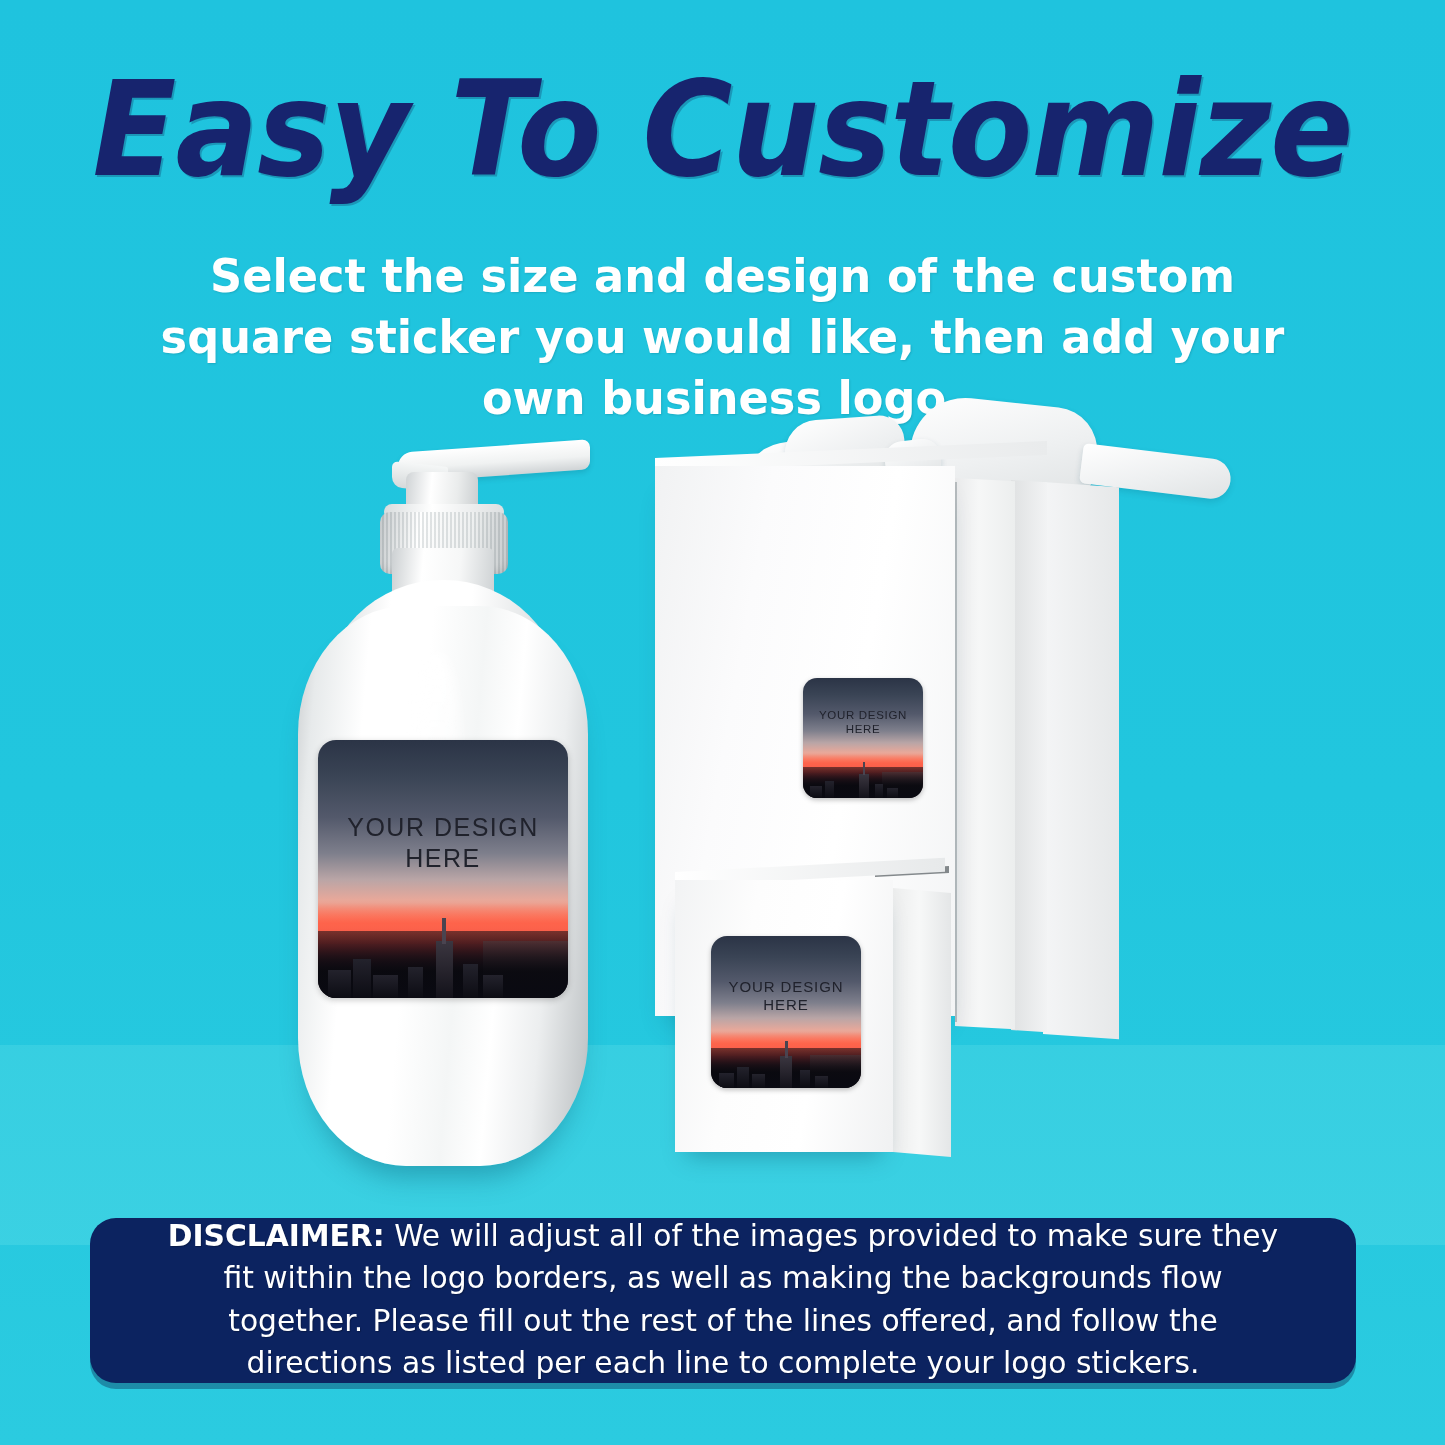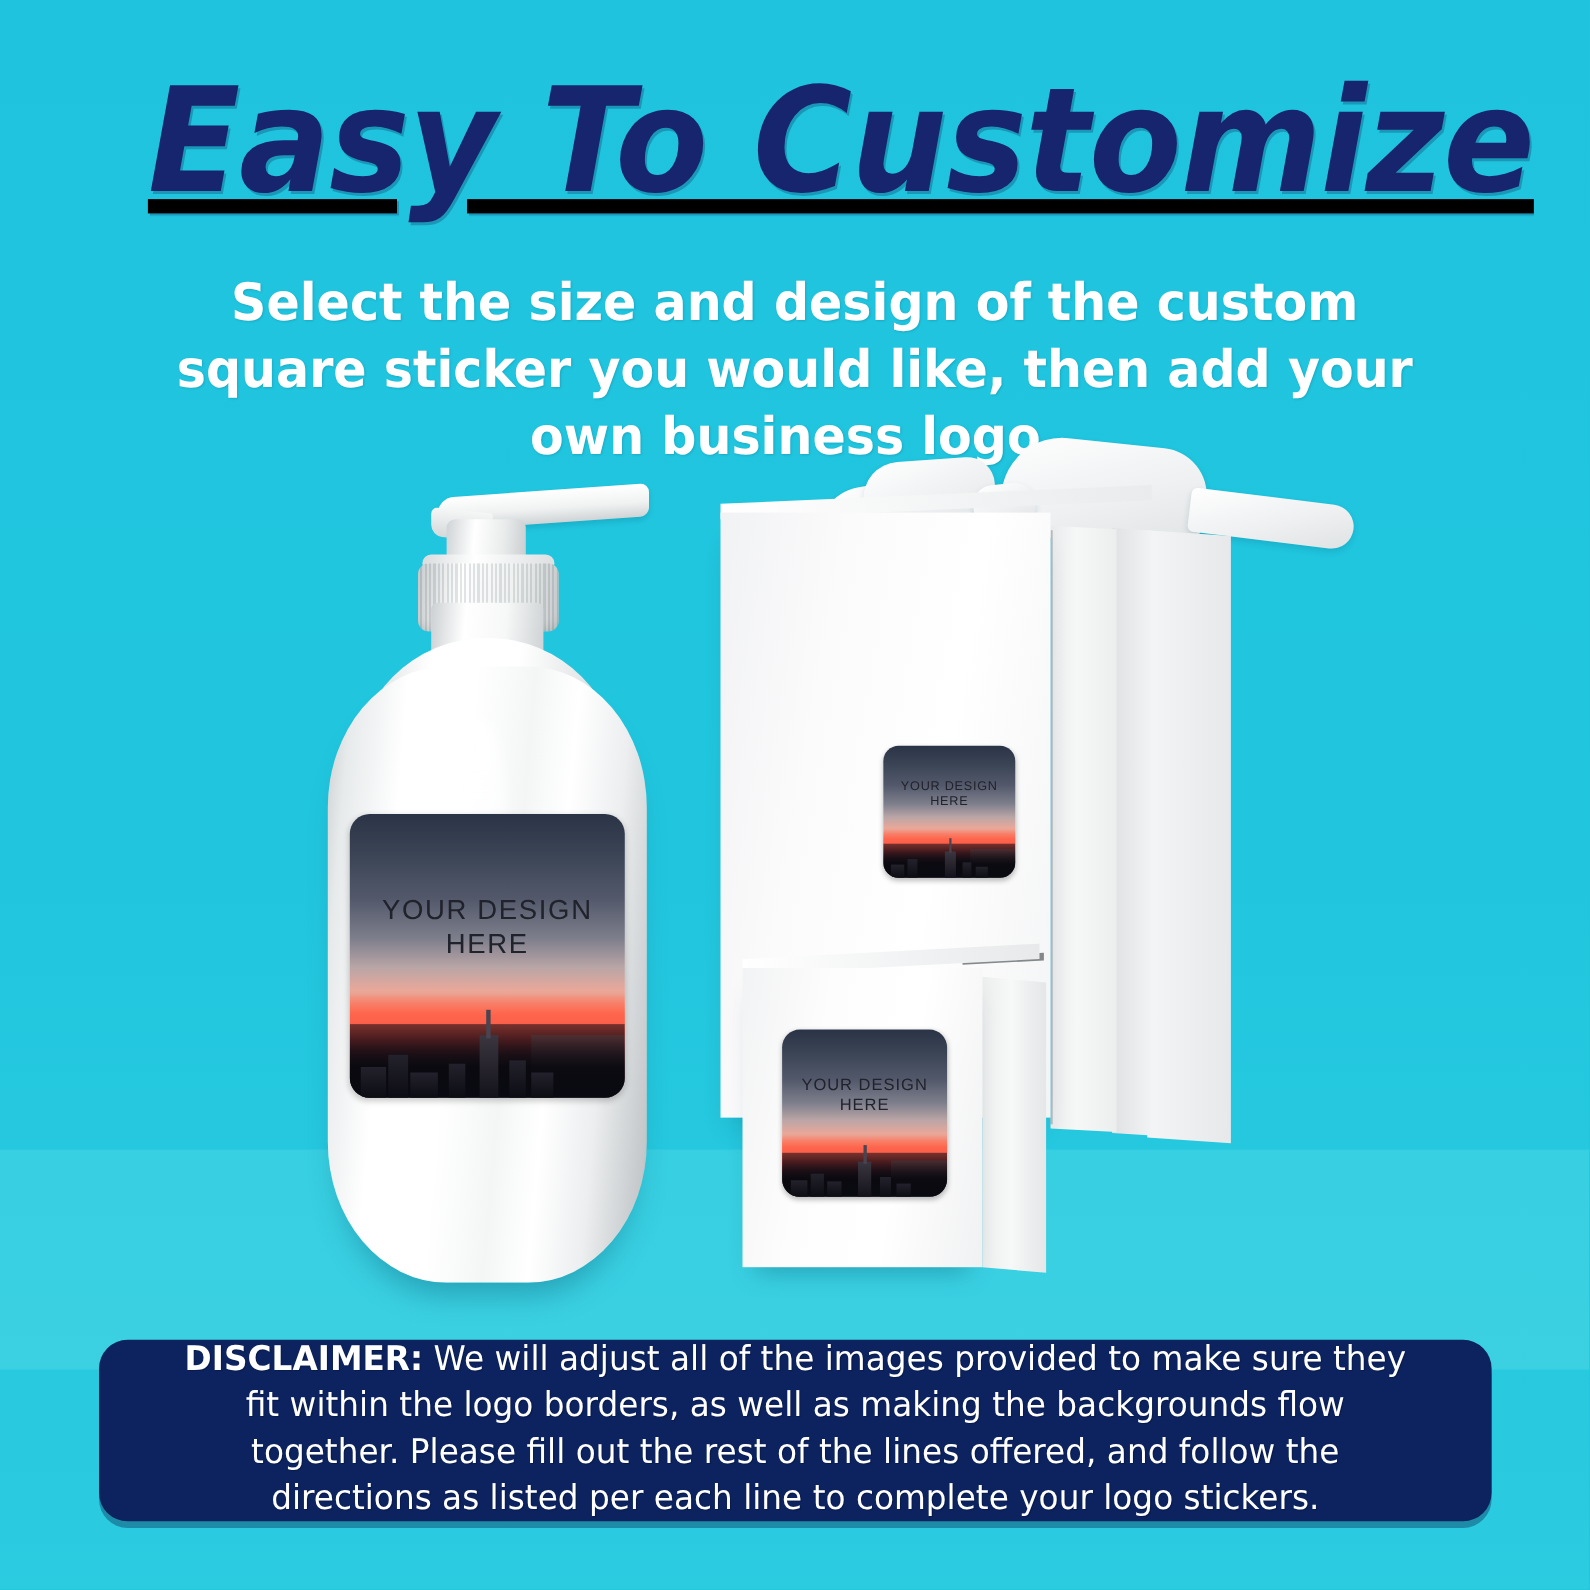--- a/index.html
+++ b/index.html
@@ -17,21 +17,21 @@
       linear-gradient(180deg,#1fc3de 0%,#21c6de 55%,#2bcbe0 100%);
   }
   .ground {
     position:absolute; left:0; right:0; top:1045px; height:200px;
     background:linear-gradient(180deg,#3ad0e2 0%,#3ed2e3 100%);
     opacity:.85;
   }
 
   
   .headline-wrap{
-    position:absolute; top:62px; left:0; right:0; text-align:right;text-decoration:underline;
+    position:absolute; top:62px; left:0; right:0; text-align:center;
   }
   .headline{
     font-family:"DejaVu Sans", sans-serif;
     font-weight:bold; font-style:italic;
     font-size:132px; line-height:1.02;
     color:#17246e;
     letter-spacing:-1px;
     transform:scaleX(.93);
     text-shadow:2px 2px 0 rgba(10,20,70,.25);
   }

